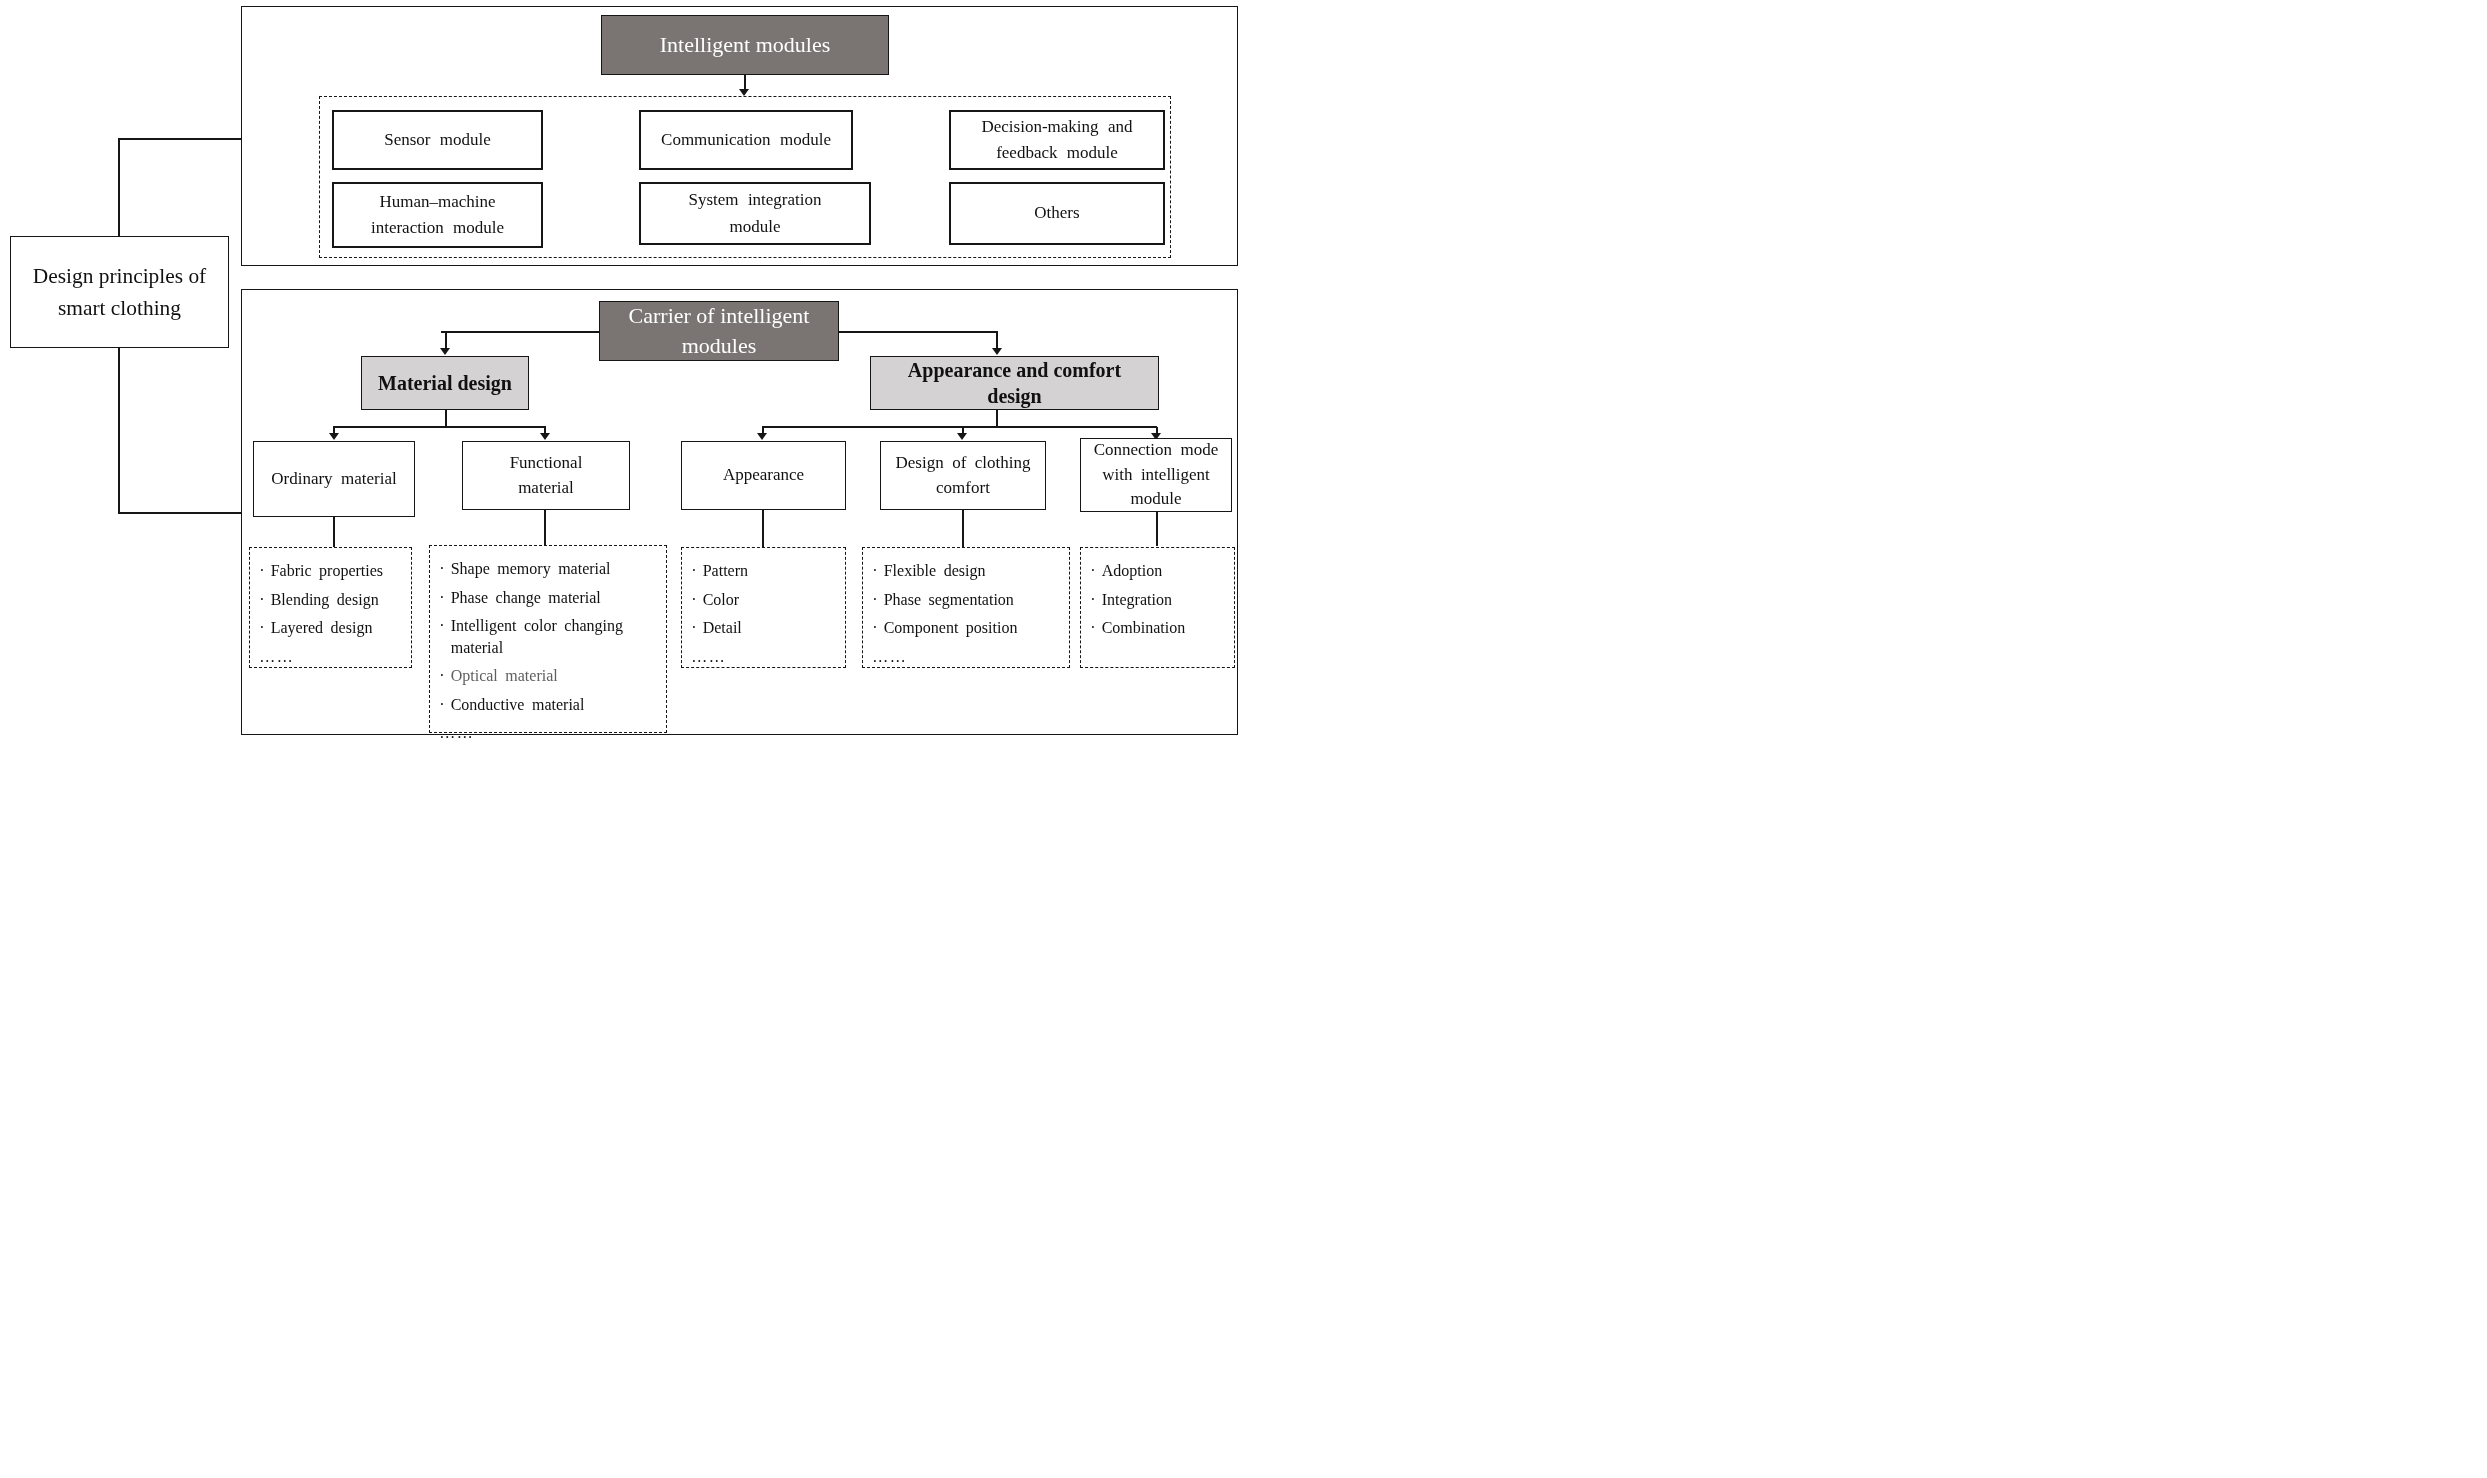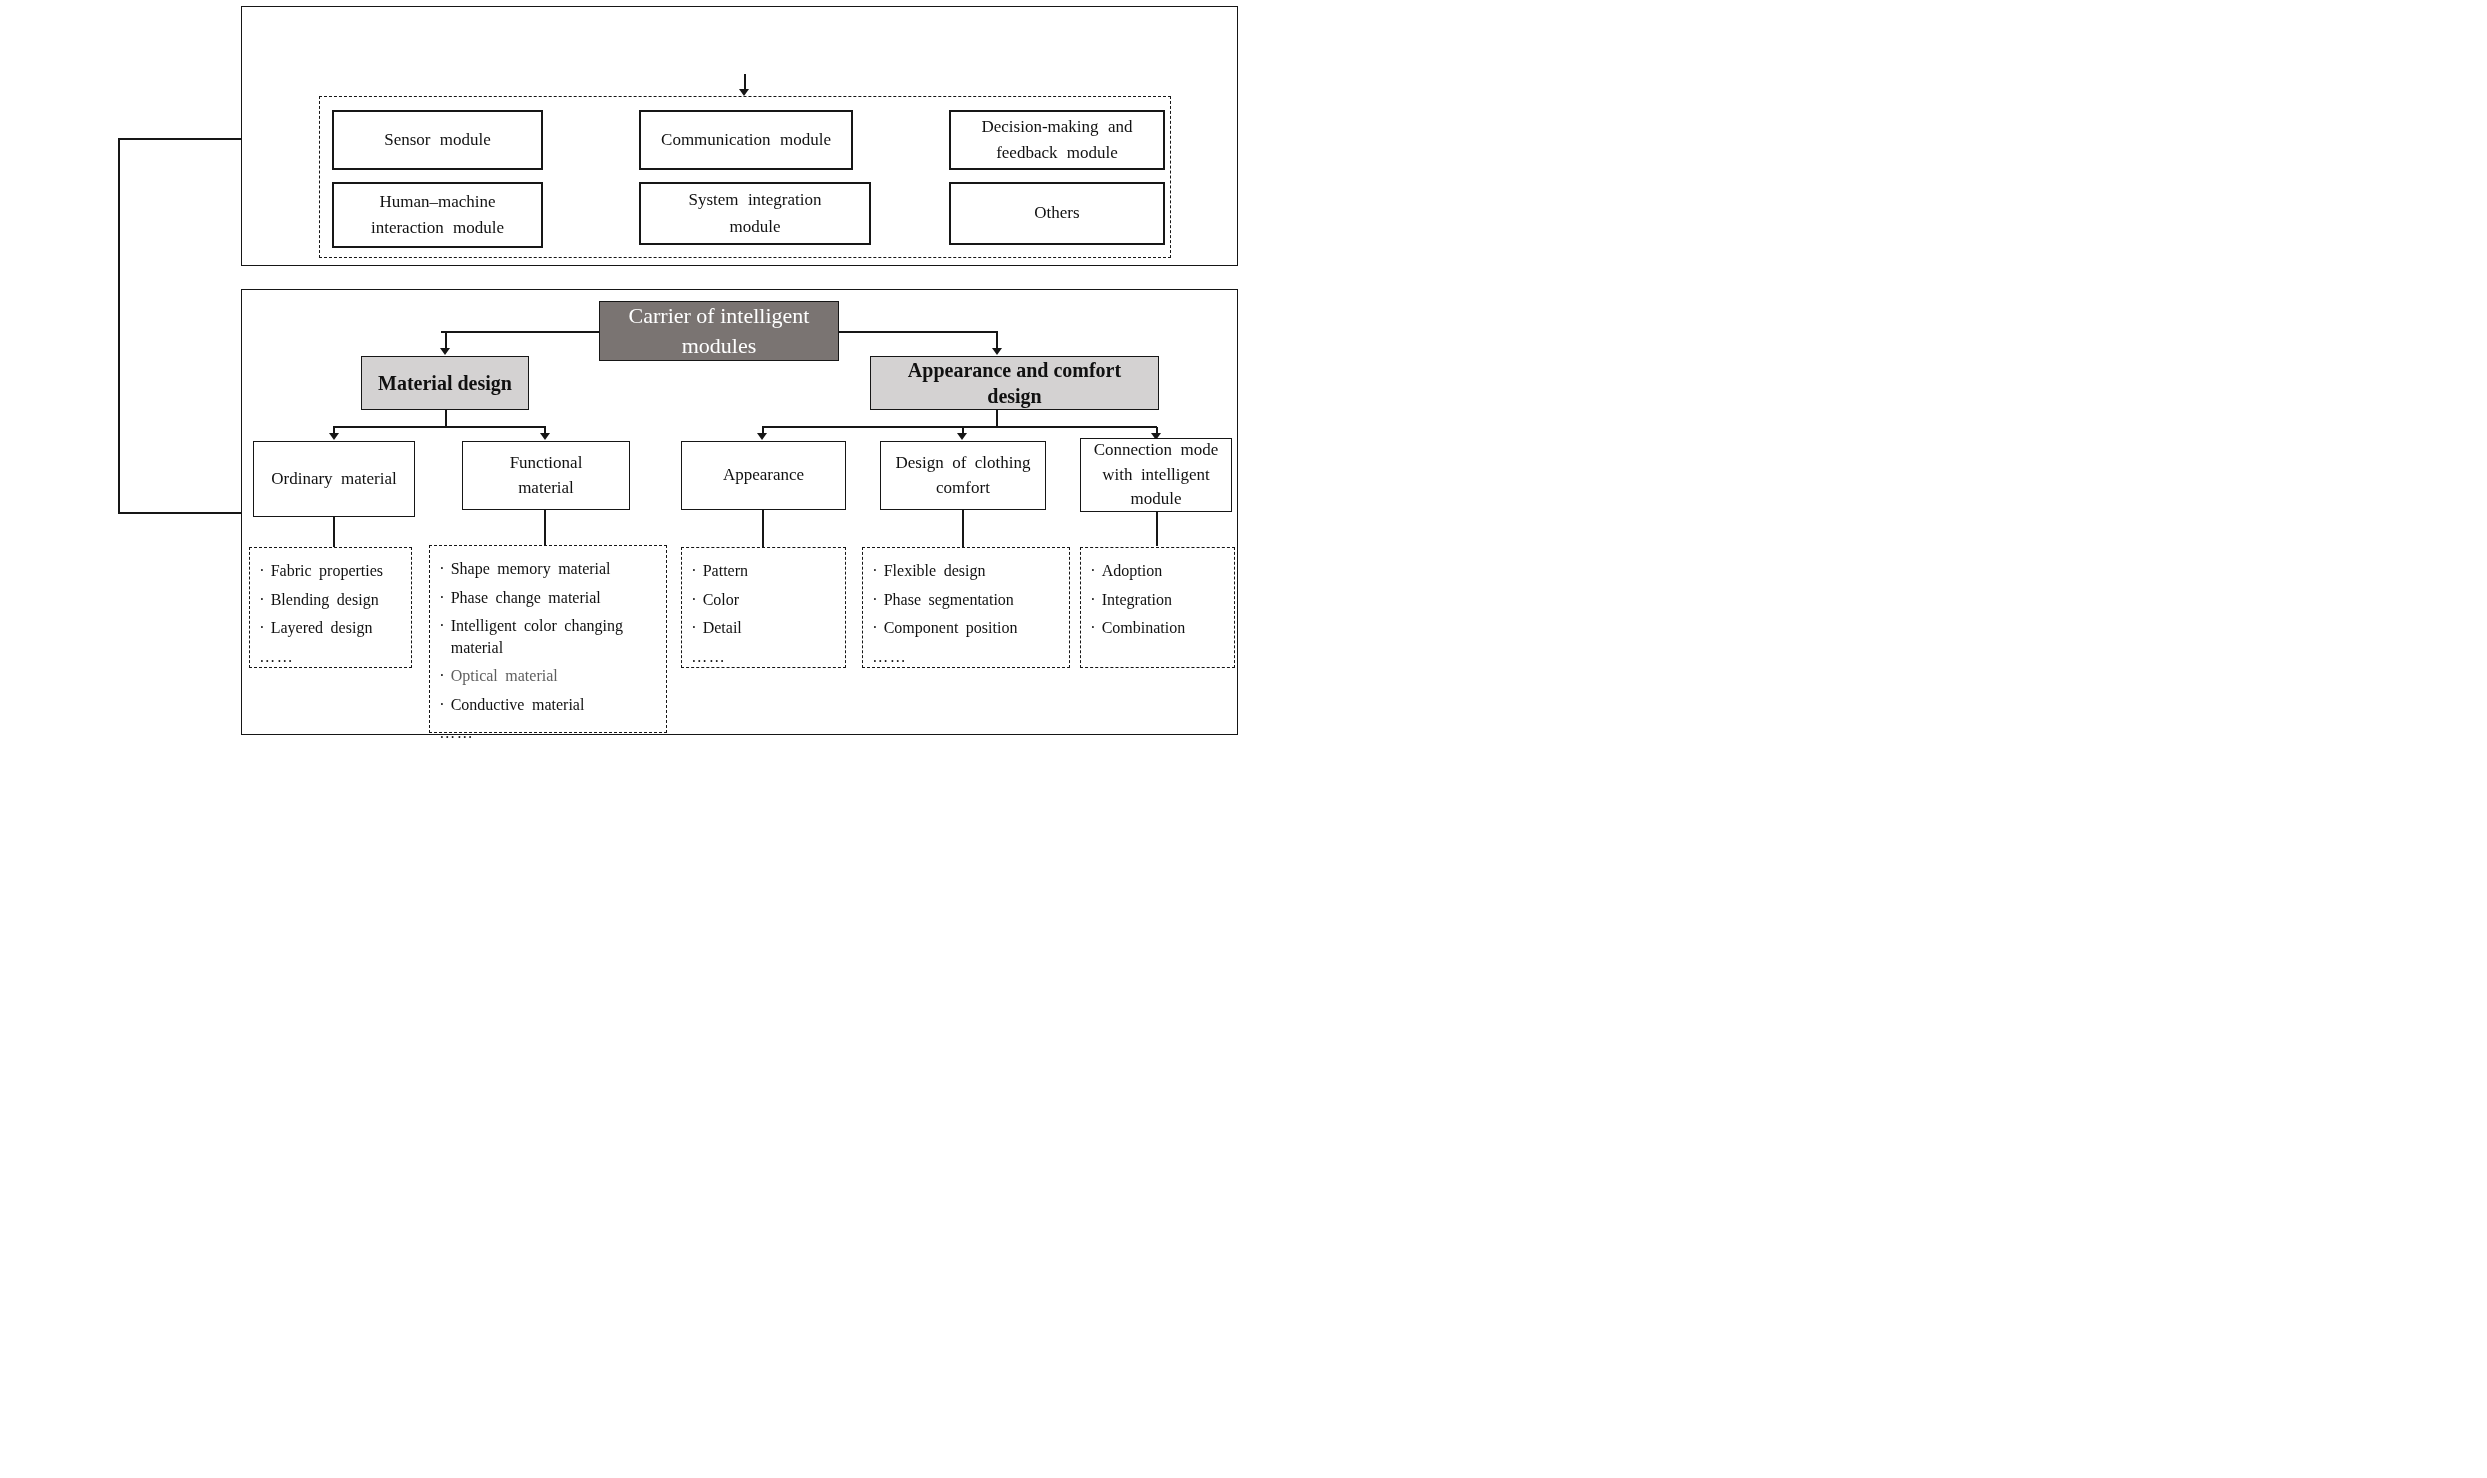--- a/index.html
+++ b/index.html
@@ -38,20 +38,23 @@
   .muted{color:var(--muted);}
   .ellipsis-row{letter-spacing:1.5px;}
 </style>
 </head>
 <body>
 
 <div class="canvas">
 
   <div class="abs sect" style="left:241px;top:6.1px;width:997px;height:260px;"></div>
 
+  <div class="abs node node-dark" style="left:601px;top:14.5px;width:288px;height:60px;z-index:3;">
+    <span class="hd-text">Intelligent modules</span>
+  </div>
 
   <div class="abs vline" style="left:744px;top:74px;width:1.5px;height:15.3px;"></div>
   <div class="abs arr" style="left:739px;top:89px;"></div>
 
   <div class="abs dashed" style="left:319px;top:96px;width:852px;height:162px;"></div>
 
   <div class="abs node node-thick" style="left:332px;top:110px;width:211px;height:60px;">
     <span class="mod-text">Sensor module</span>
   </div>
   <div class="abs node node-thick" style="left:639px;top:110px;width:214px;height:60px;">
@@ -67,20 +70,23 @@
     <span class="mod-text" style="max-width:161px;">System integration module</span>
   </div>
   <div class="abs node node-thick" style="left:949px;top:182px;width:216px;height:63px;">
     <span class="mod-text">Others</span>
   </div>
 
   <div class="abs vline" style="left:118px;top:138px;width:1.5px;height:376px;"></div>
   <div class="abs hline" style="left:118px;top:138px;width:123px;height:1.5px;"></div>
   <div class="abs hline" style="left:118px;top:512px;width:123px;height:1.5px;"></div>
 
+  <div class="abs node" style="left:10px;top:236px;width:219px;height:112px;z-index:2;">
+    <span class="root-text">Design principles of smart clothing</span>
+  </div>
 
   <div class="abs sect" style="left:241px;top:289px;width:997px;height:446px;"></div>
 
   <div class="abs hline" style="left:441px;top:331px;width:557px;height:1.5px;z-index:1;"></div>
 
   <div class="abs node node-dark" style="left:599px;top:301px;width:240px;height:60px;z-index:3;">
     <span class="hd-text">Carrier of intelligent modules</span>
   </div>
 
   <div class="abs vline" style="left:445px;top:331px;width:1.5px;height:18.4px;"></div>

